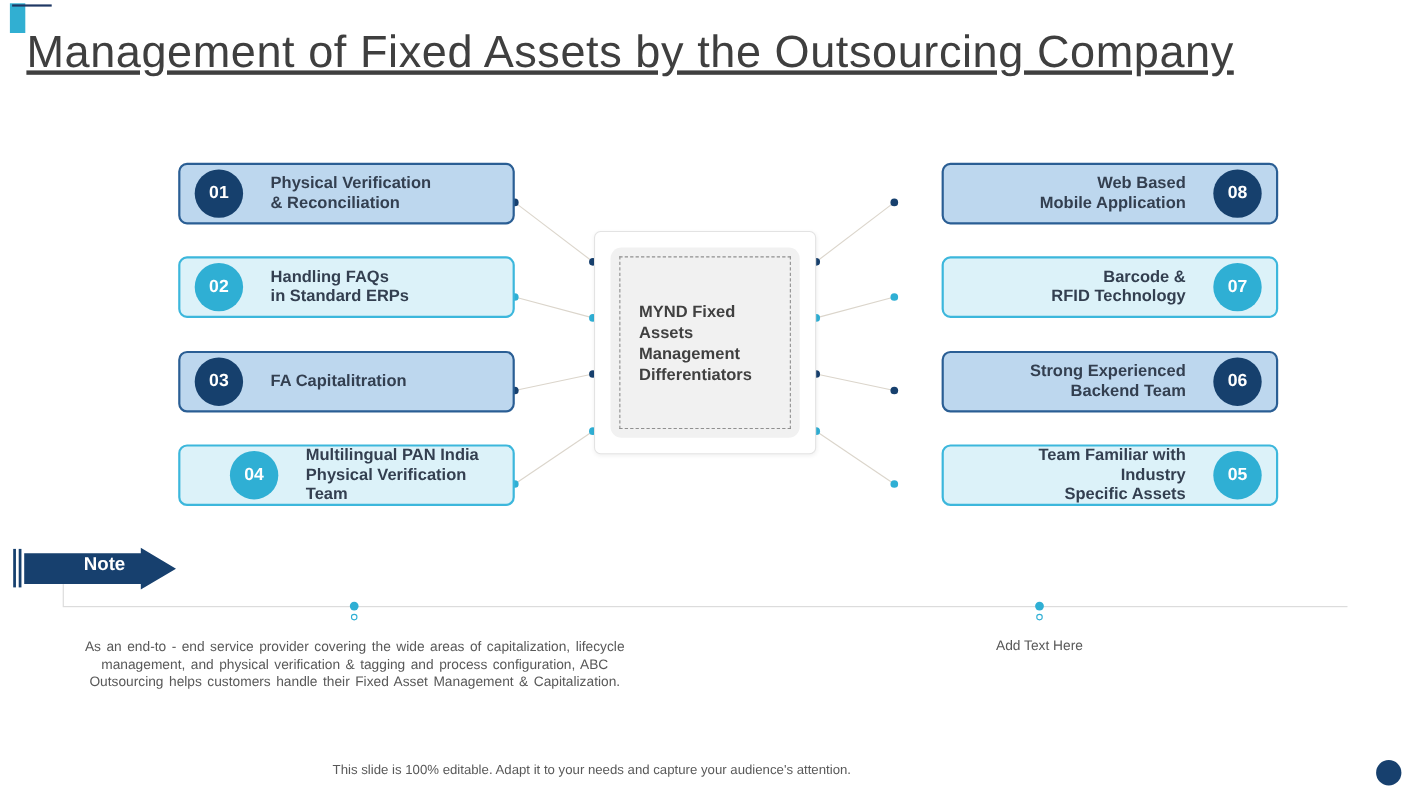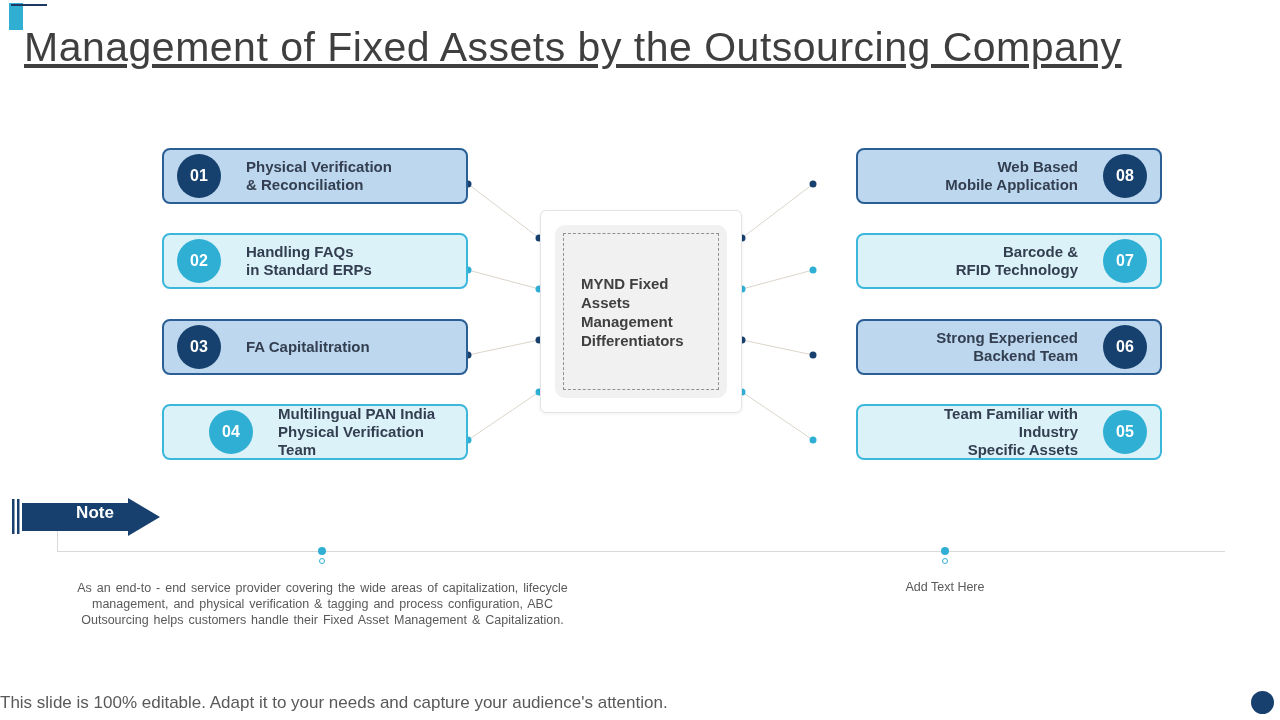--- a/index.html
+++ b/index.html
@@ -84,21 +84,21 @@
     position: absolute; left: 60px; top: 580px; width: 525px;
     text-align: center; font-size: 12.5px; color: #595959;
     line-height: 16px; word-spacing: 1.5px;
   }
   .add-text {
     position: absolute; left: 845px; top: 580px; width: 200px;
     text-align: center; font-size: 12.5px; color: #595959;
   }
   .footer {
     position: absolute; left: 0; top: 693px; width: 1076px;
-    text-align: left; font-size: 17px; color: #595959;
+    text-align: center; font-size: 12px; color: #595959;
   }
   .footer-dot {
     position: absolute; left: 1251px; top: 691px; width: 23px; height: 23px;
     border-radius: 50%; background: #17406E;
   }
 </style>
 </head>
 <body>
 
 <div class="slide">

